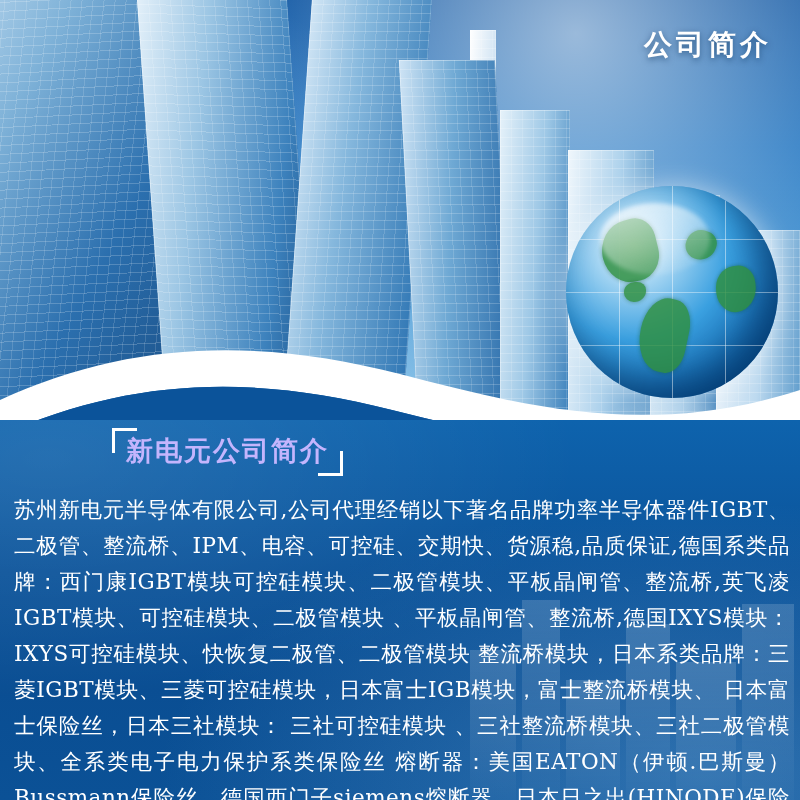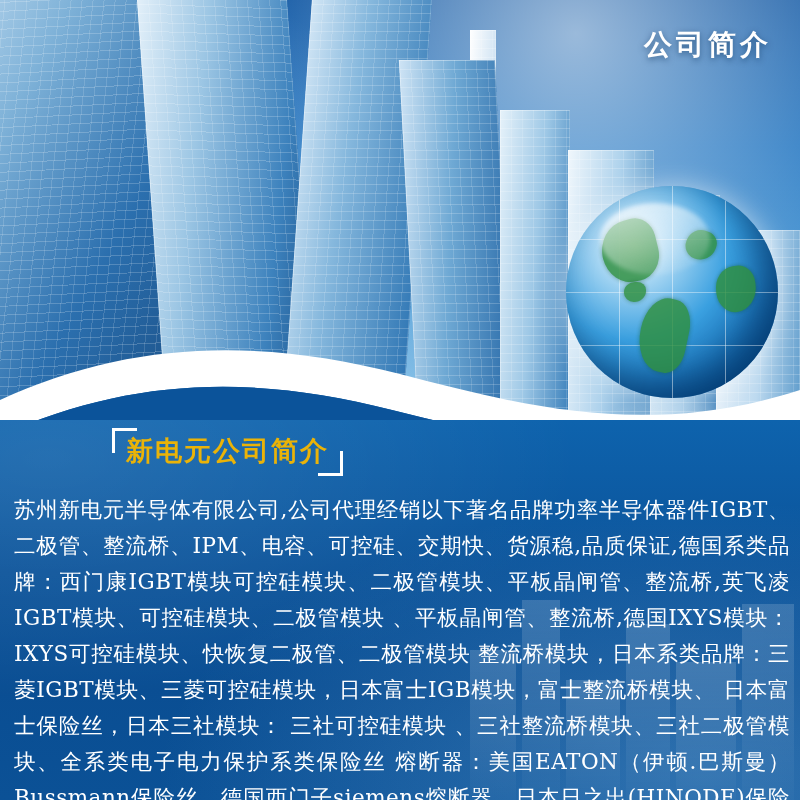--- a/index.html
+++ b/index.html
@@ -217,21 +217,21 @@
   }
   .aboutus {
     color: #ffffff;
     font-size: 29px;
     letter-spacing: 1px;
     font-family: "Liberation Sans", sans-serif;
   }
   .cn-badge {
     position: relative;
     padding: 5px 14px 7px 14px;
-    color: #eab308;
+    color: #c4b5fd;
     font-size: 27px;
     font-weight: bold;
     letter-spacing: 2px;
     font-family: "DejaVu Sans", sans-serif;
   }
   .cn-badge::before {
     content: "";
     position: absolute;
     left: 0; top: 0;
     width: 22px; height: 22px;

